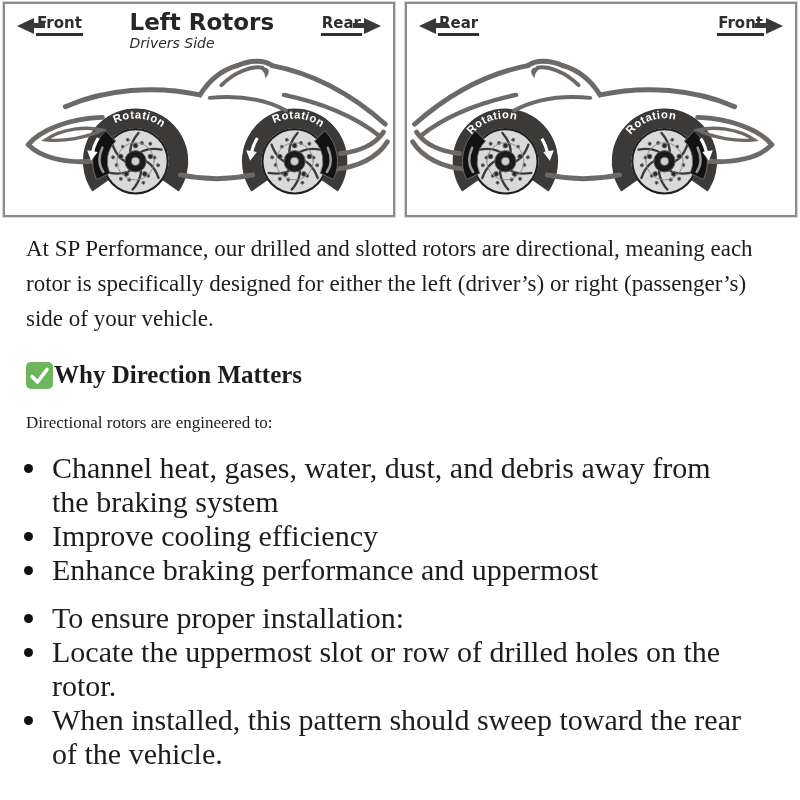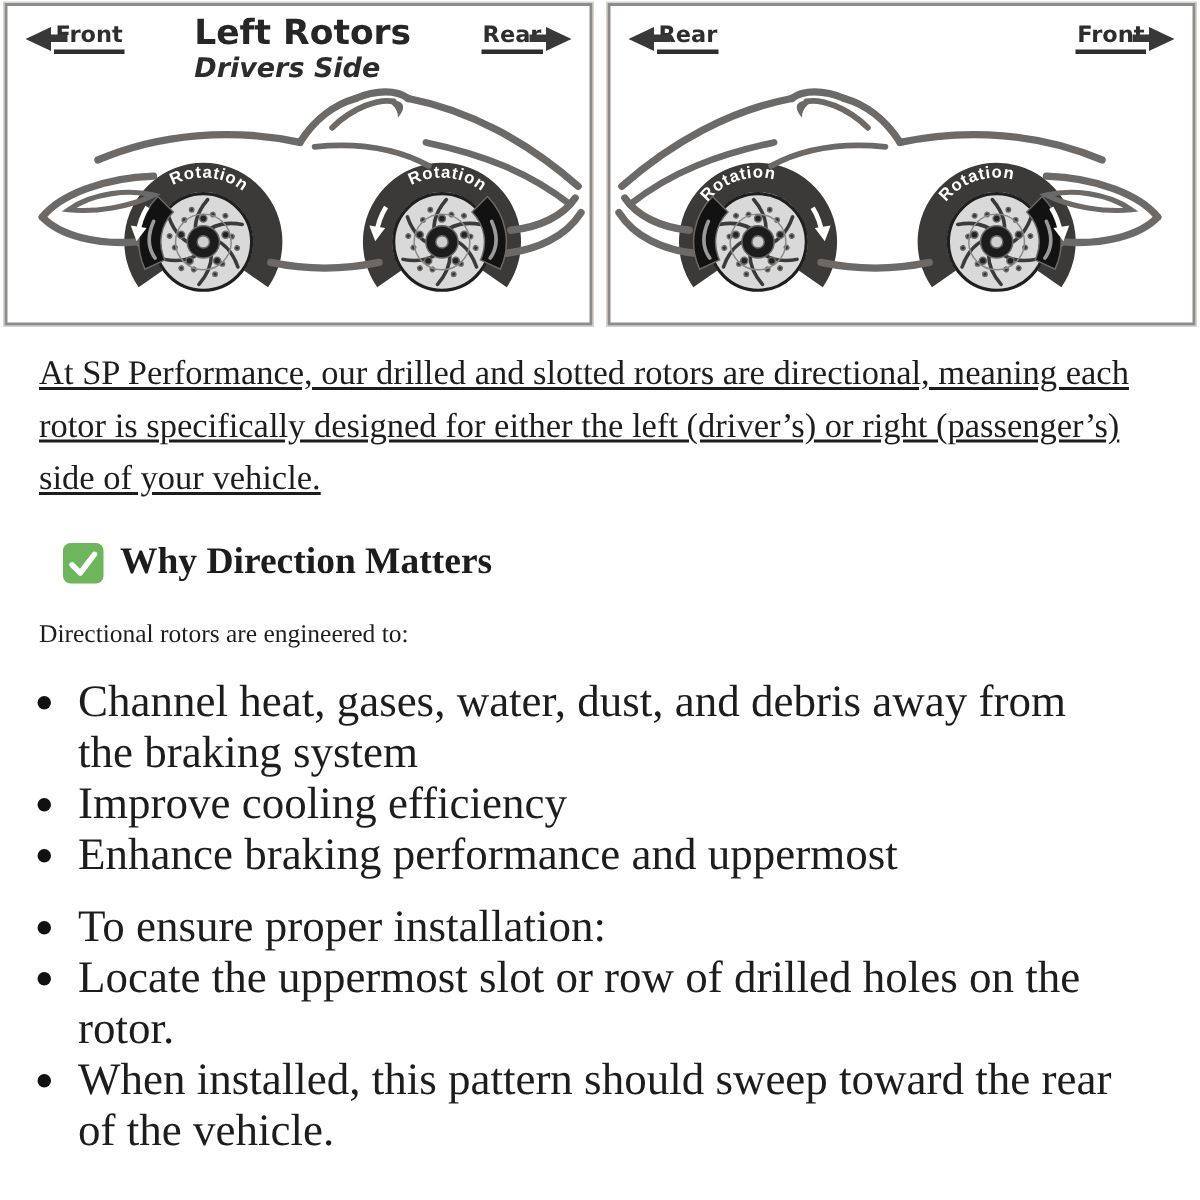--- a/index.html
+++ b/index.html
@@ -4,36 +4,36 @@
 <style>
   html,body{margin:0;padding:0;background:#fff;}
   .page{width:800px;height:800px;background:#fff;overflow:hidden;position:relative;}
 
   
   .diagram-row{display:flex;gap:10px;padding:2px 3px 0 3px;}
   .panel{flex:1;border:2.5px solid #8f8b88;height:211px;position:relative;background:#fff;box-shadow:0 0 0 1px #d8d4d0;}
   .panel-header{position:absolute;top:5px;left:0;right:0;display:flex;justify-content:space-between;align-items:flex-start;padding:0 12px;z-index:2;}
   .panel-title-block{text-align:left;margin-top:1px;}
   .panel-title{font-family:"DejaVu Sans",sans-serif;font-weight:bold;font-size:23px;line-height:25px;color:#262626;}
-  .panel-subtitle{font-family:"DejaVu Sans",sans-serif;font-weight:bold;font-style:italic;font-size:18px;color:#2c2c2c;}
+  .panel-subtitle{font-family:"DejaVu Sans",sans-serif;font-weight:normal;font-style:italic;font-size:14px;color:#2c2c2c;}
   .dir{display:flex;align-items:center;margin-top:7px;}
   .dir-text{font-family:"DejaVu Sans",sans-serif;font-weight:bold;font-size:15px;color:#2e2e2e;border-bottom:3px solid #2e2e2e;padding:0 1px 1px 1px;line-height:1.05;}
   .arr{width:0;height:0;border-top:8px solid transparent;border-bottom:8px solid transparent;position:relative;flex:none;}
   .arr-left{border-right:17px solid #383838;margin-right:2px;}
   .arr-left::after{content:"";position:absolute;left:17px;top:-2.5px;width:11px;height:5px;background:#383838;}
   .arr-right{border-left:17px solid #383838;margin-left:2px;}
   .arr-right::after{content:"";position:absolute;right:17px;top:-2.5px;width:11px;height:5px;background:#383838;}
   .car-svg{position:absolute;left:0;bottom:1px;width:100%;height:162px;z-index:1;}
   .rot{font-family:"Liberation Sans",sans-serif;font-weight:bold;font-size:11.5px;fill:#ffffff;letter-spacing:.6px;}
   .defs-svg{position:absolute;width:0;height:0;}
 
   
   .article{padding:0 26px;color:#1d1d1d;font-family:"Liberation Serif","DejaVu Serif",serif;}
-  .intro{font-size:23px;line-height:35px;margin:14px 0 0;text-decoration:underline;}
-  h2{display:flex;align-items:center;gap:11px;font-size:25px;line-height:34px;margin:22px 16px 0;font-weight:700;color:#1c1c1c;}
+  .intro{font-size:23px;line-height:35px;margin:14px 0 0;}
+  h2{display:flex;align-items:center;gap:1px;font-size:25px;line-height:34px;margin:22px 0 0;font-weight:700;color:#1c1c1c;}
   h2.light{font-weight:400;}
   .lead{font-size:17px;line-height:34px;margin:14px 0 0;}
   ul{margin:11px 0 0;padding-left:23px;list-style:disc;}
   li{font-size:30px;line-height:34px;padding-left:3px;padding-right:26px;}
   li::marker{color:#111;}
   .icon-check{width:27px;height:27px;border-radius:5px;background:#6db65b;display:inline-flex;align-items:center;justify-content:center;flex:none;}
 </style>
 </head>
 <body>
 

